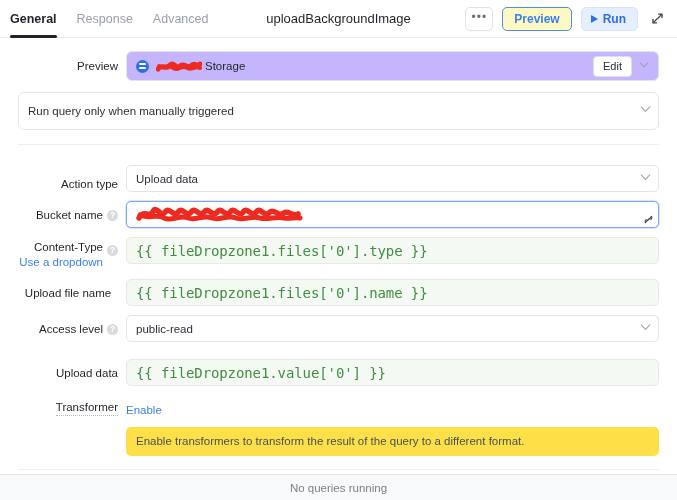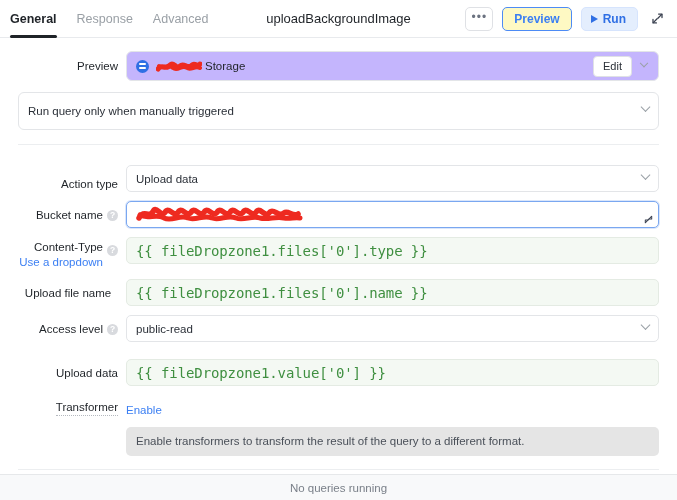--- a/index.html
+++ b/index.html
@@ -287,21 +287,21 @@
     background: #eceef0;
     margin: 14px 18px 0 18px;
   }
 
   
   .scribble { display: block; }
 
   .link-blue { color: #3b7ff3; font-size: 11.5px; cursor: pointer; }
 
   .note {
-    background: #e5e5e5;
+    background: #fde047;
     border-radius: 5px;
     padding: 7px 10px;
     font-size: 11.5px;
     color: #4a5059;
     line-height: 15px;
   }
 
   .section-head {
     font-size: 10px;
     letter-spacing: 0.7px;

